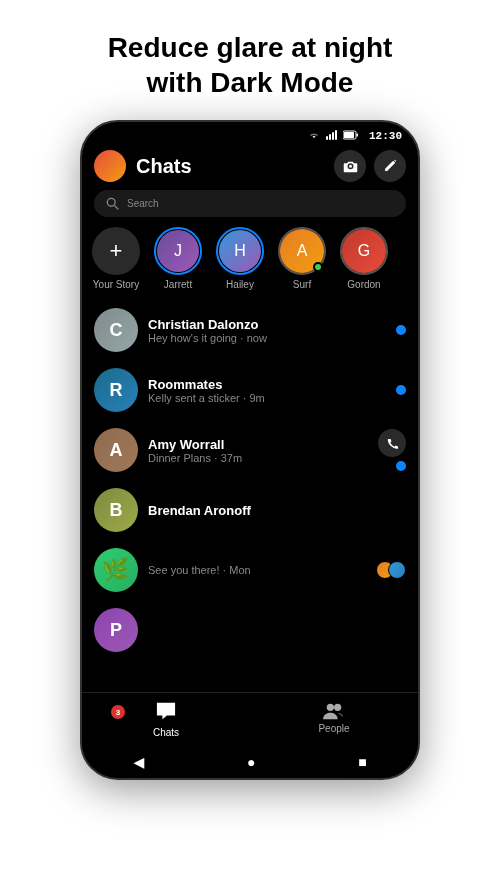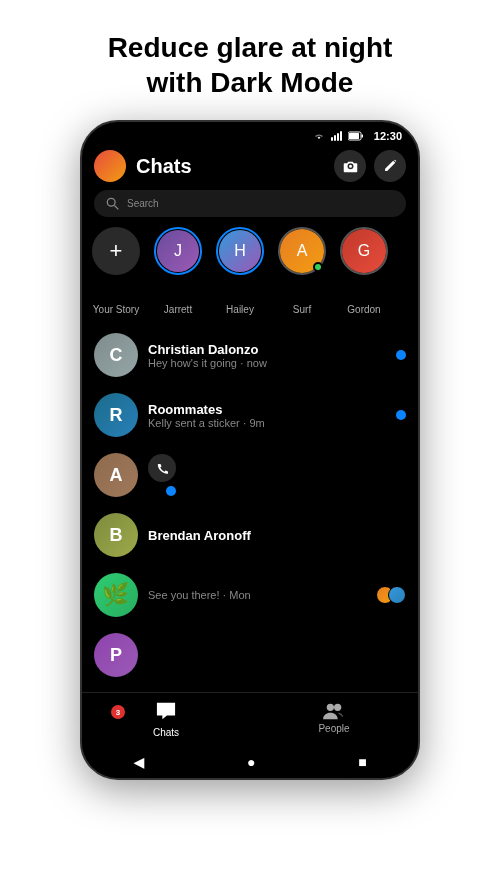--- a/index.html
+++ b/index.html
@@ -47,22 +47,22 @@
     .status-bar {
       display: flex;
       justify-content: flex-end;
       align-items: center;
       padding: 8px 16px 4px;
       gap: 4px;
       height: 24px;
     }
     .status-icons {
       display: flex;
-      align-items: center;
       gap: 6px;
+      font-family: Liberation Mono, monospace;
     }
     .status-time {
       color: #fff;
       font-size: 11px;
       font-weight: 600;
       margin-left: 4px;
     }
     .signal-bar {
       display: flex;
       align-items: flex-end;
@@ -160,21 +160,20 @@
       overflow: hidden;
     }
     .story-avatar.ring-gray {
       border: 2px solid #555;
     }
     .story-label {
       color: #aaa;
       font-size: 10px;
       text-align: center;
       max-width: 52px;
-      margin-top: 25px;
     }
     .add-btn-circle {
       width: 48px;
       height: 48px;
       border-radius: 50%;
       background: #2a2a2a;
       display: flex;
       align-items: center;
       justify-content: center;
       position: relative;
@@ -453,20 +452,24 @@
           <div class="chat-name">Roommates</div>
           <div class="chat-preview">Kelly sent a sticker · 9m</div>
         </div>
         <div class="chat-meta">
           <div class="unread-dot"></div>
         </div>
       </div>
 
       <div class="chat-item">
         <div class="chat-avatar face-amy">A</div>
+        <div class="chat-info">
+          <div class="chat-name">Amy Worrall</div>
+          <div class="chat-preview">Dinner Plans · 37m</div>
+        </div>
         <div class="chat-meta">
           <div class="call-icon">
             <svg width="13" height="13" viewBox="0 0 20 20" fill="#fff">
               <path d="M3 3h4l1.5 4-2 1.5A13 13 0 0 0 13 15l1.5-2 4 1.5V18c-8 1-17-8-15.5-15z"></path>
             </svg>
           </div>
           <div class="unread-dot"></div>
         </div>
       </div>
 

